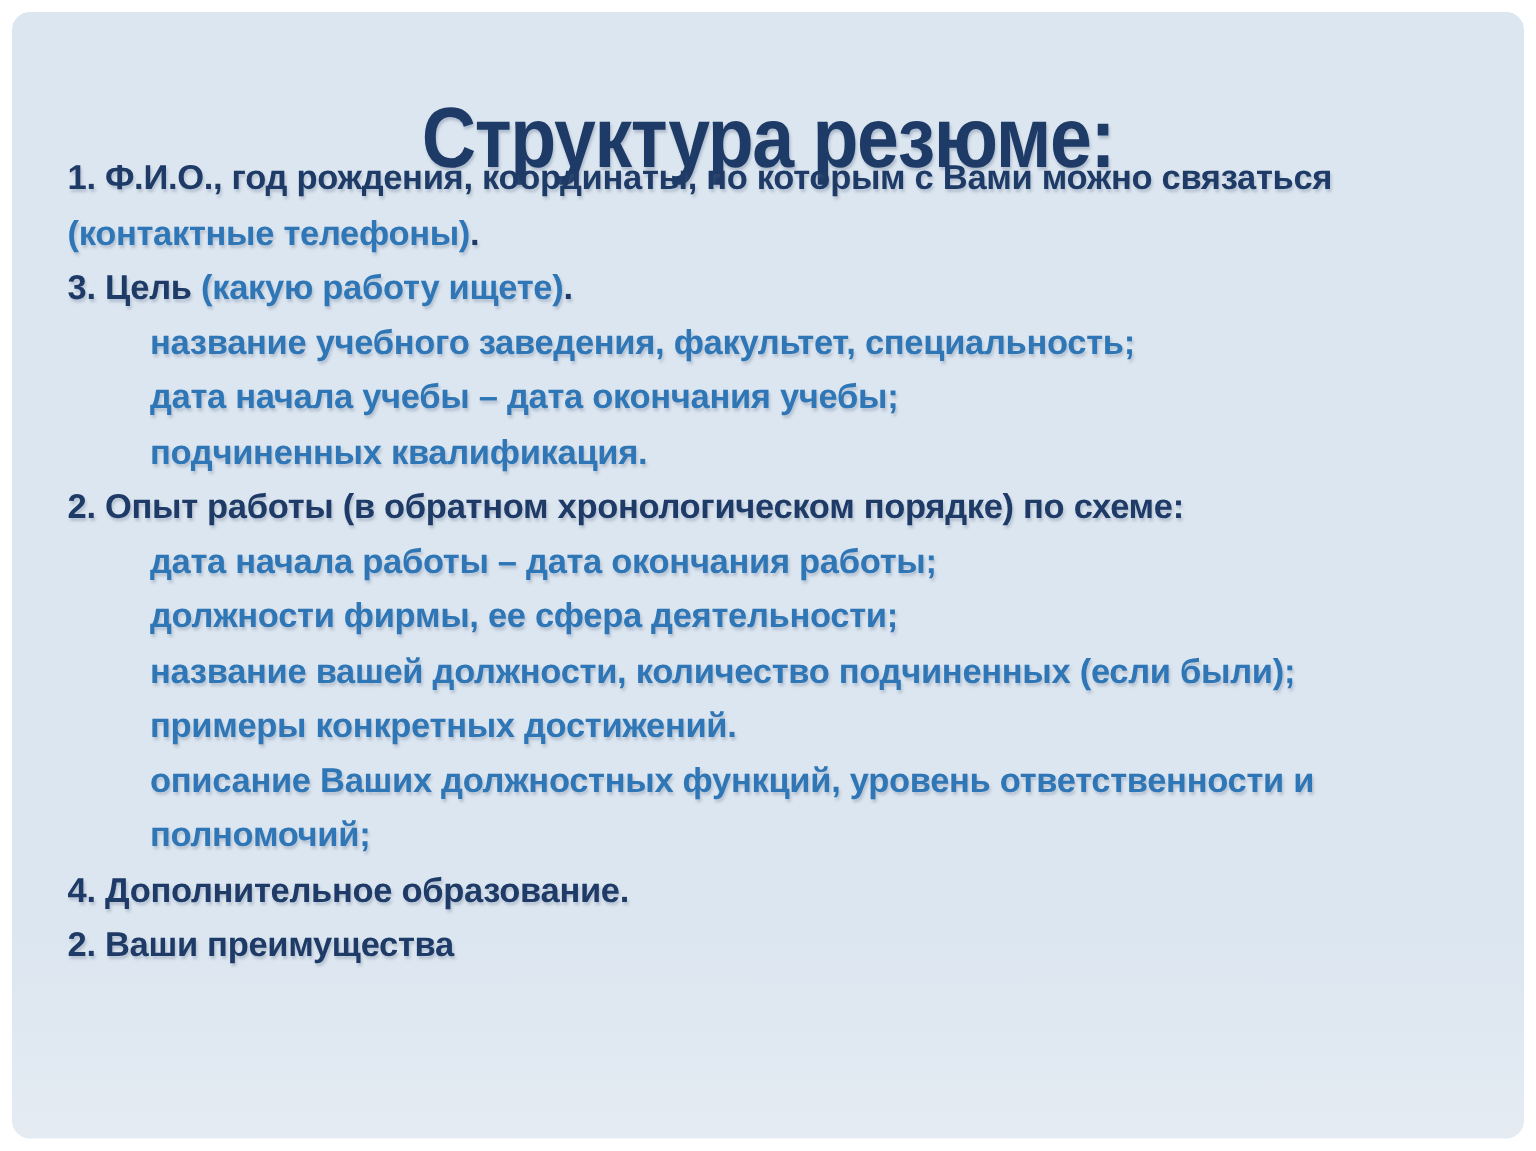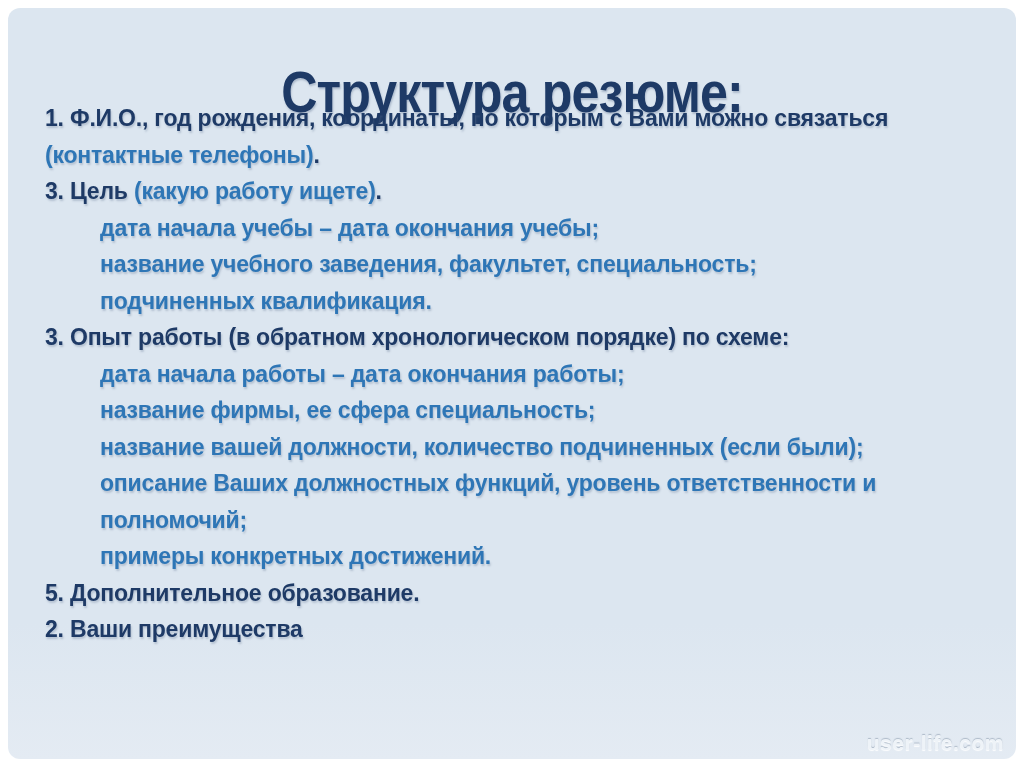--- a/index.html
+++ b/index.html
@@ -82,28 +82,27 @@
 </head>
 <body>
 
 <div class="frame">
   <div class="slide">
     <h1 class="title">Структура резюме:</h1>
     <div class="list">
         <p class="item"><span class="primary">1. Ф.И.О., год рождения, координаты, по которым с Вами можно связаться
 </span><span class="accent">(контактные телефоны)</span><span class="primary">.</span></p>
         <p class="item"><span class="primary">3. Цель </span><span class="accent">(какую работу ищете)</span><span class="primary">.</span></p>
+        <p class="item sub"><span class="accent">название учебного заведения, факультет, специальность;</span></p>
         <p class="item sub"><span class="accent">дата начала учебы – дата окончания учебы;</span></p>
-        <p class="item sub"><span class="accent">название учебного заведения, факультет, специальность;</span></p>
         <p class="item sub"><span class="accent">подчиненных квалификация.</span></p>
-        <p class="item"><span class="primary">3. Опыт работы (в обратном хронологическом порядке) по схеме:</span></p>
+        <p class="item"><span class="primary">2. Опыт работы (в обратном хронологическом порядке) по схеме:</span></p>
         <p class="item sub"><span class="accent">дата начала работы – дата окончания работы;</span></p>
-        <p class="item sub"><span class="accent">название фирмы, ее сфера специальность;</span></p>
+        <p class="item sub"><span class="accent">должности фирмы, ее сфера деятельности;</span></p>
         <p class="item sub"><span class="accent">название вашей должности, количество подчиненных (если были);</span></p>
+        <p class="item sub"><span class="accent">примеры конкретных достижений.</span></p>
         <p class="item sub"><span class="accent">описание Ваших должностных функций, уровень ответственности и
 полномочий;</span></p>
-        <p class="item sub"><span class="accent">примеры конкретных достижений.</span></p>
-        <p class="item"><span class="primary">5. Дополнительное образование.</span></p>
+        <p class="item"><span class="primary">4. Дополнительное образование.</span></p>
         <p class="item"><span class="primary">2. Ваши преимущества</span></p>
       </div>
-    <div class="watermark">user-life.com</div>
   </div>
 </div>
 
 </body></html>

